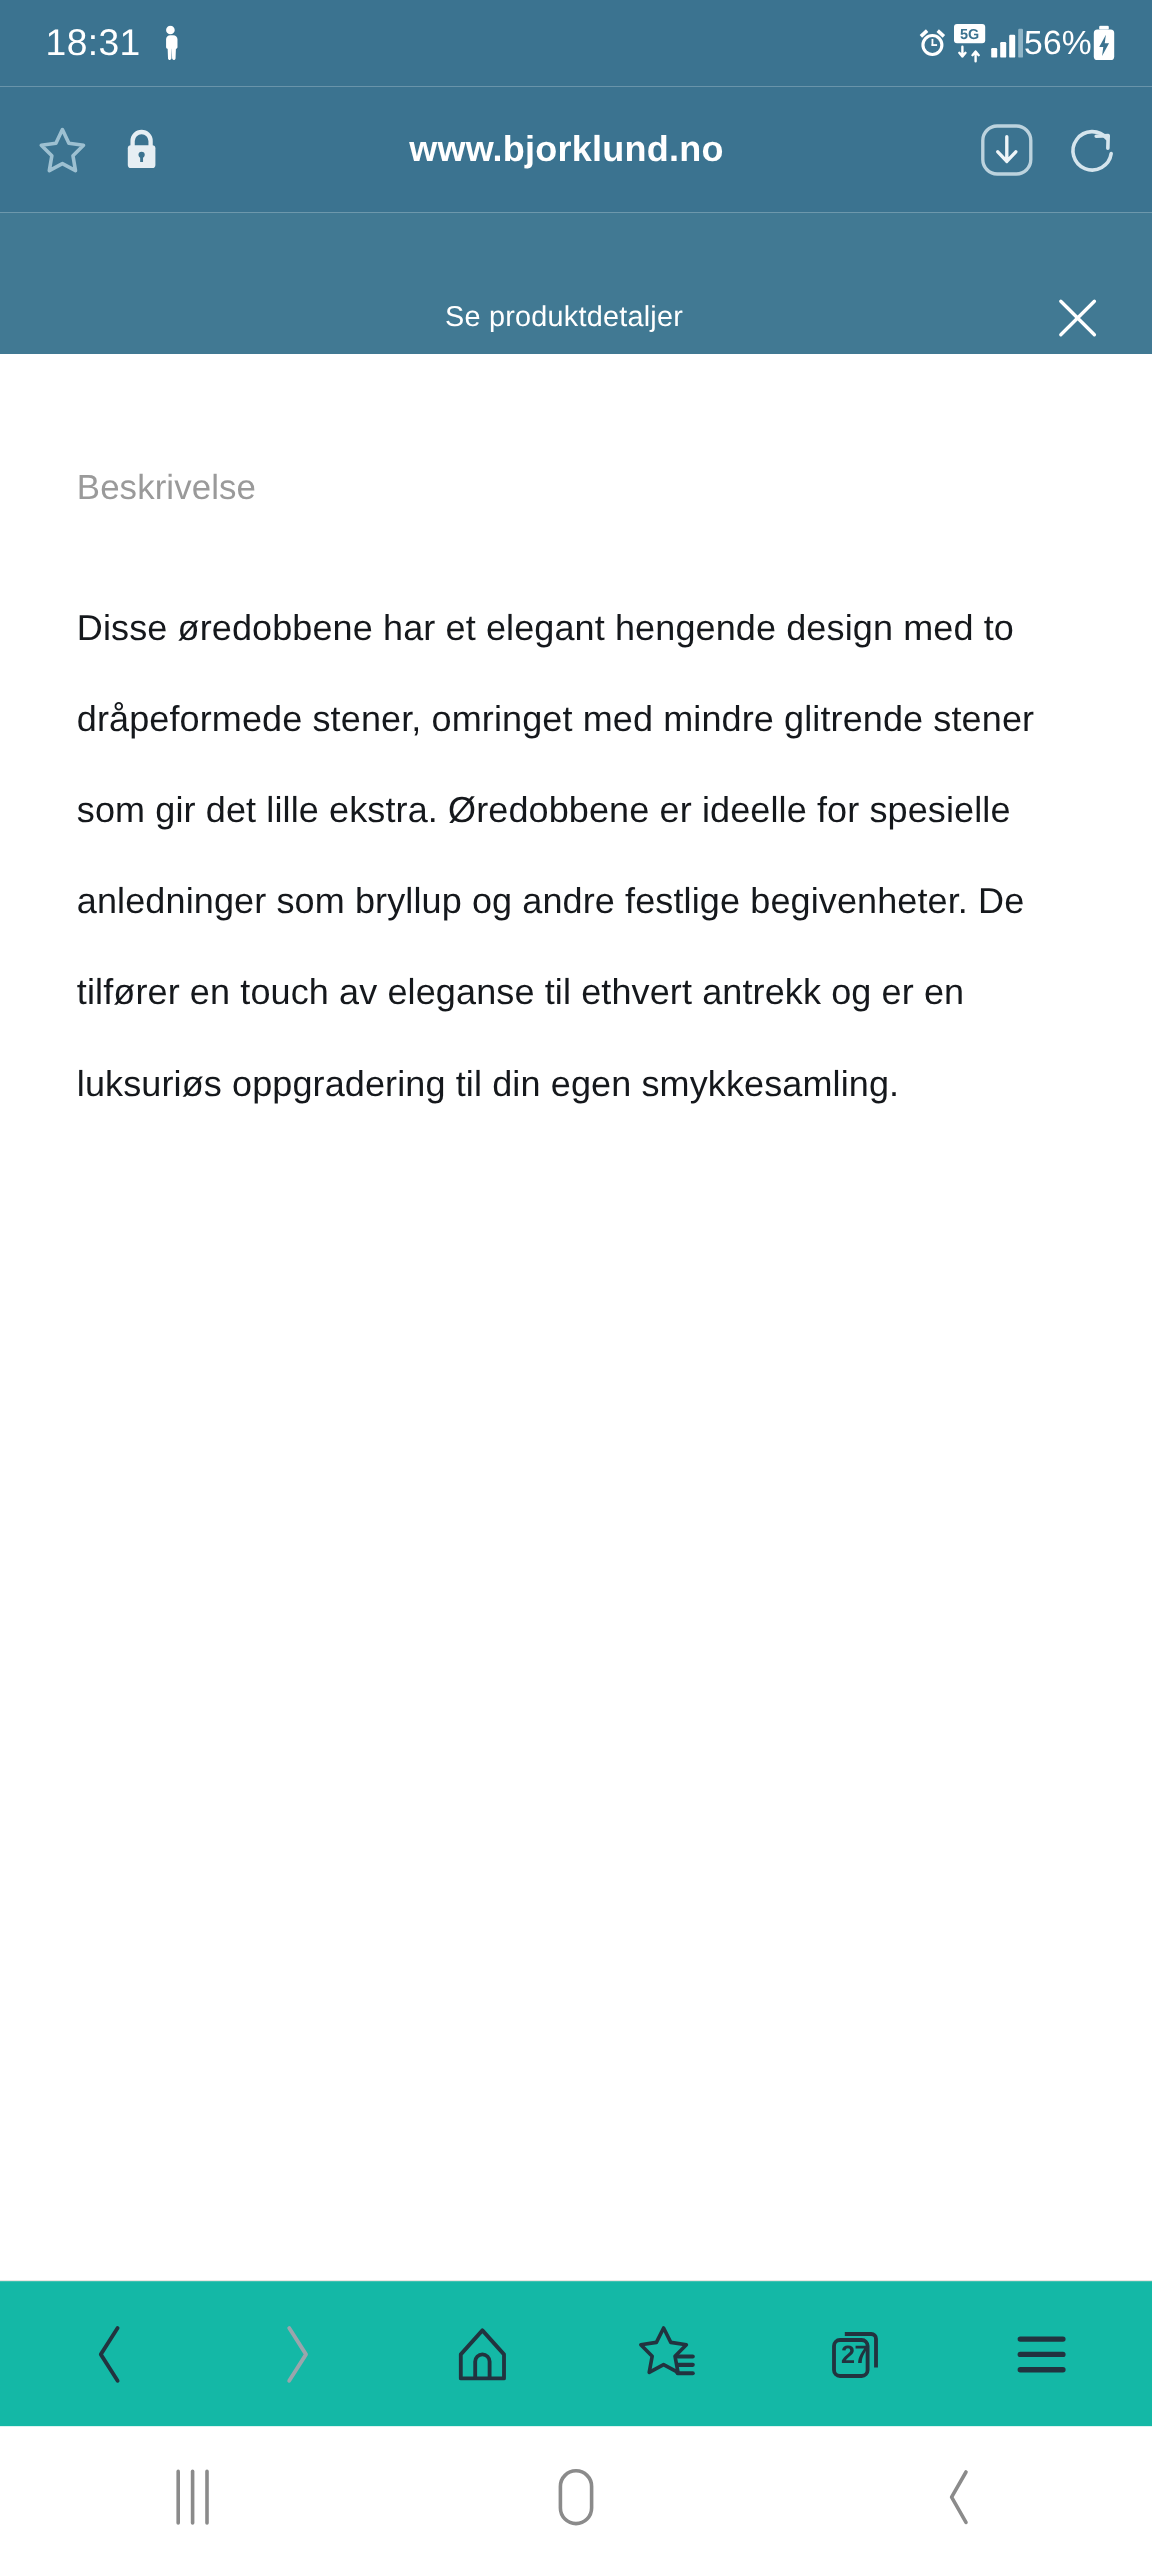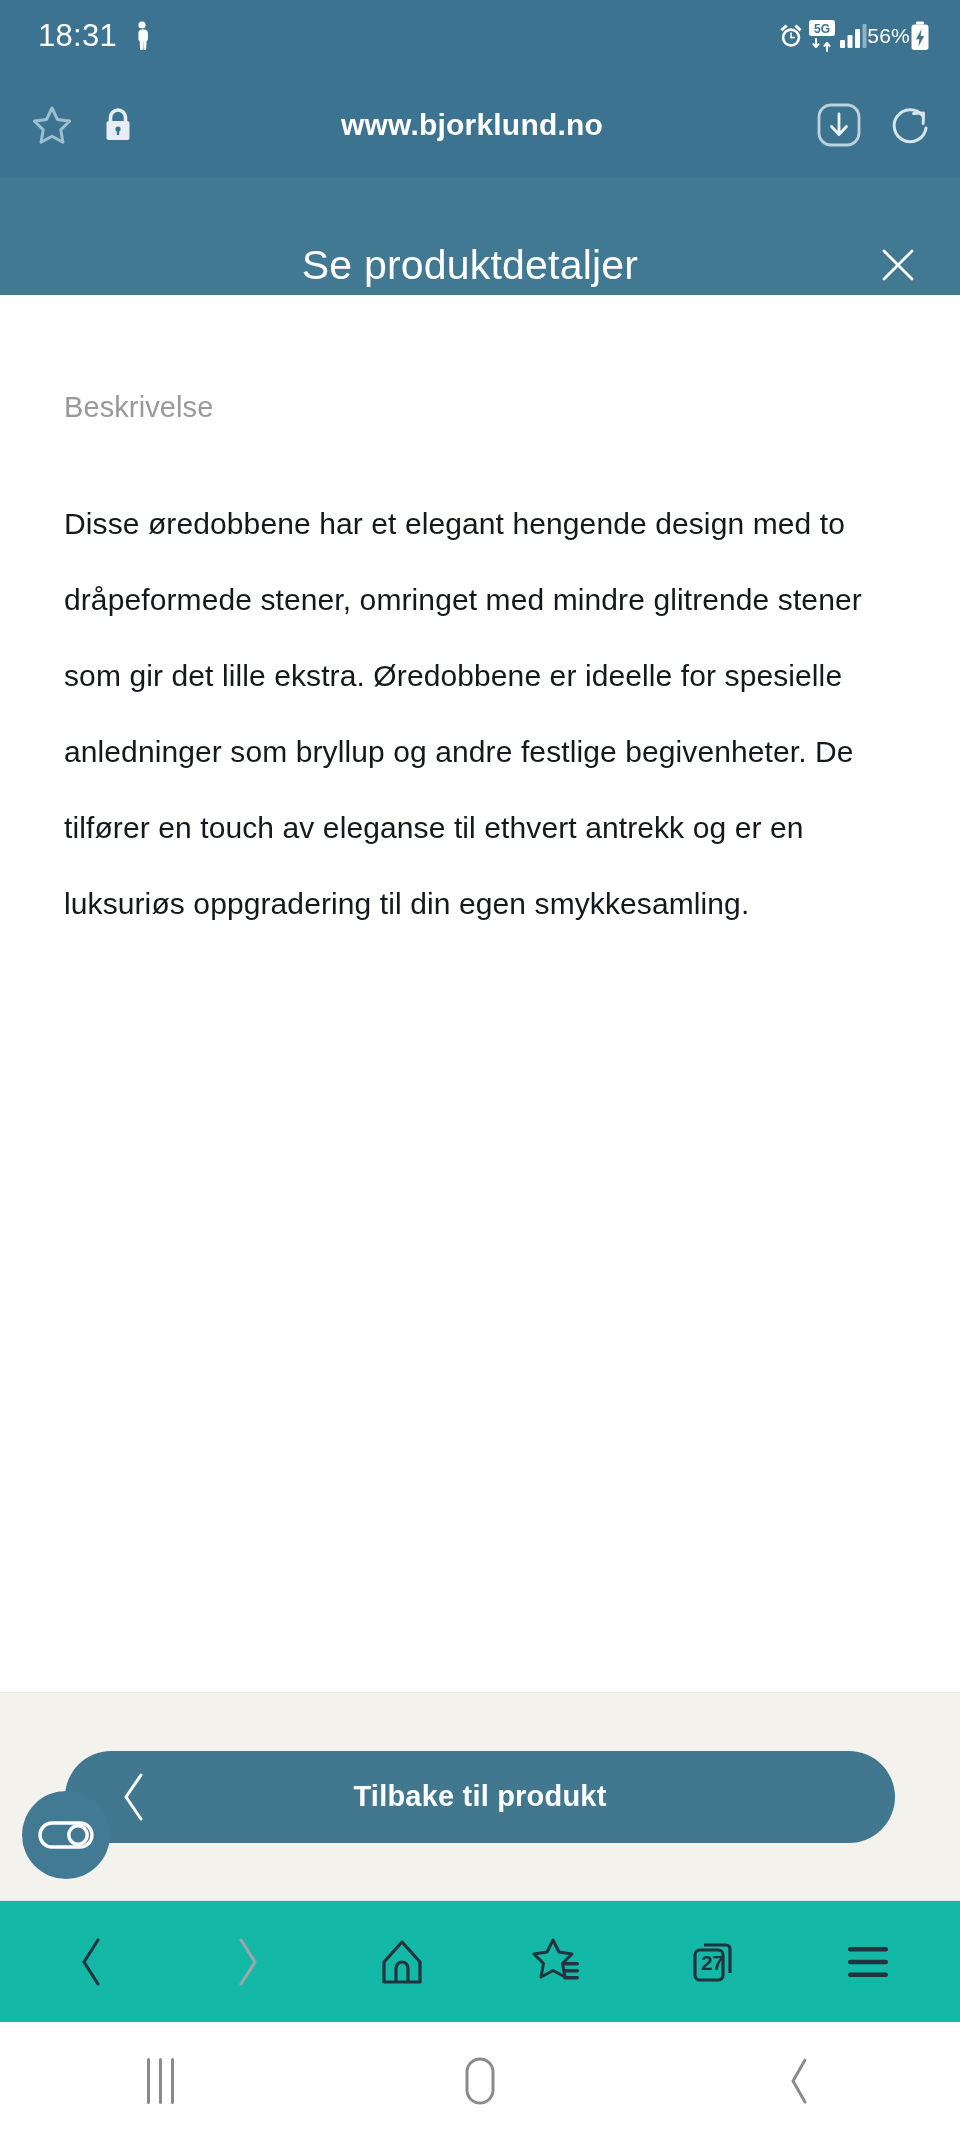--- a/index.html
+++ b/index.html
@@ -21,21 +21,21 @@
     height:72px; flex:0 0 72px;
     background:#3b7390;
     display:flex; align-items:center;
     padding:0 30px 0 38px;
     color:#ffffff;
   }
   .sb-left { display:flex; align-items:center; gap:14px; }
   .sb-time { font-size:31px; font-weight:400; letter-spacing:.3px; }
   .sb-spacer { flex:1 1 auto; }
   .sb-right { display:flex; align-items:center; }
-  .sb-pct { font-size:21px; font-weight:400; letter-spacing:.2px;text-align:right; }
+  .sb-pct { font-size:28px; font-weight:400; letter-spacing:.2px;text-align:right; }
   .ico { display:inline-flex; align-items:center; justify-content:center; }
 
   
   .urlbar {
     height:105px; flex:0 0 105px;
     background:#3b7390;
     display:flex; align-items:center;
     padding:0 26px 0 30px;
     color:#ffffff;
   }
@@ -55,21 +55,21 @@
   }
   .modal-title-bar {
     flex:0 0 60px;
     background:#417993;
     display:flex; align-items:center;
     padding:0 34px 0 0;
     position:relative;
   }
   .modal-title {
     flex:1 1 auto; text-align:center;
-    font-size:41px; color:#ffffff; font-weight:400;
+    font-size:24px; color:#ffffff; font-weight:400;
     letter-spacing:.2px;
     padding-left:70px;
   }
   .modal-close { flex:0 0 auto; display:flex; align-items:center; justify-content:center;
                  width:56px; height:56px; }
 
   
   .content {
     flex:1 1 auto;
     background:#ffffff;
@@ -260,38 +260,20 @@
         <path d="M9 9 L37 37 M37 9 L9 37" stroke="#ffffff" stroke-width="2.8" stroke-linecap="round"></path>
       </svg>
     </div>
   </div>
 
   <div class="content">
     <div class="desc-label">Beskrivelse</div>
     <p class="body-text">Disse øredobbene har et elegant hengende design med to dråpeformede stener, omringet med mindre glitrende stener som gir det lille ekstra. Øredobbene er ideelle for spesielle anledninger som bryllup og andre festlige begivenheter. De tilfører en touch av eleganse til ethvert antrekk og er en luksuriøs oppgradering til din egen smykkesamling.</p>
   </div>
 
-  <div class="footer-action">
-    <button class="btn-back">
-      <span class="chev">
-        <svg width="34" height="54" viewBox="0 0 34 54">
-          <path d="M24 5 L9 27 L24 49" fill="none" stroke="#ffffff" stroke-width="3" stroke-linecap="round" stroke-linejoin="round"></path>
-        </svg>
-      </span>
-      <span>Tilbake til produkt</span>
-    </button>
-    <div class="cookie-fab">
-      <span class="ico">
-        <svg width="58" height="34" viewBox="0 0 58 34">
-          <rect x="3" y="5" width="52" height="24" rx="12" fill="none" stroke="#ffffff" stroke-width="3.4"></rect>
-          <circle cx="41" cy="17" r="9.2" fill="none" stroke="#ffffff" stroke-width="3.4"></circle>
-        </svg>
-      </span>
-    </div>
-  </div>
 
   <div class="browser-toolbar">
     <div class="bt-item">
       <svg width="40" height="56" viewBox="0 0 40 56">
         <path d="M26 6 L12 28 L26 50" fill="none" stroke="#22333f" stroke-width="3.2" stroke-linecap="round" stroke-linejoin="round"></path>
       </svg>
     </div>
     <div class="bt-item">
       <svg width="40" height="56" viewBox="0 0 40 56">
         <path d="M14 6 L28 28 L14 50" fill="none" stroke="#9aa5ac" stroke-width="3.2" stroke-linecap="round" stroke-linejoin="round"></path>

